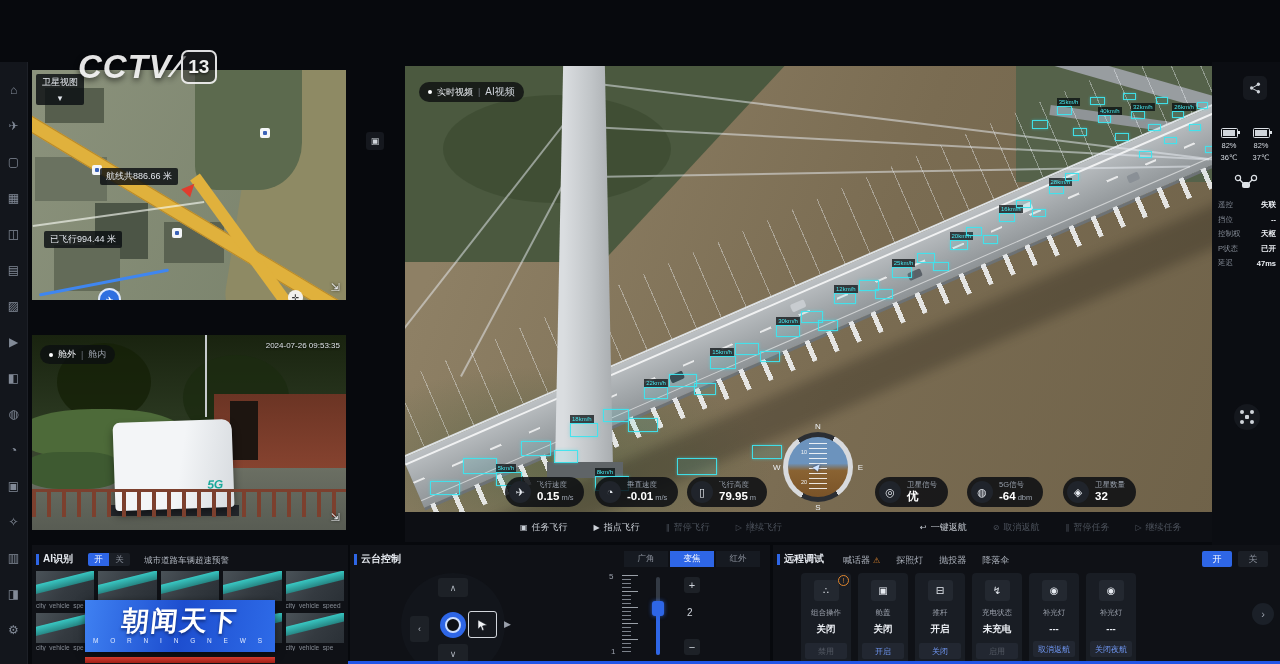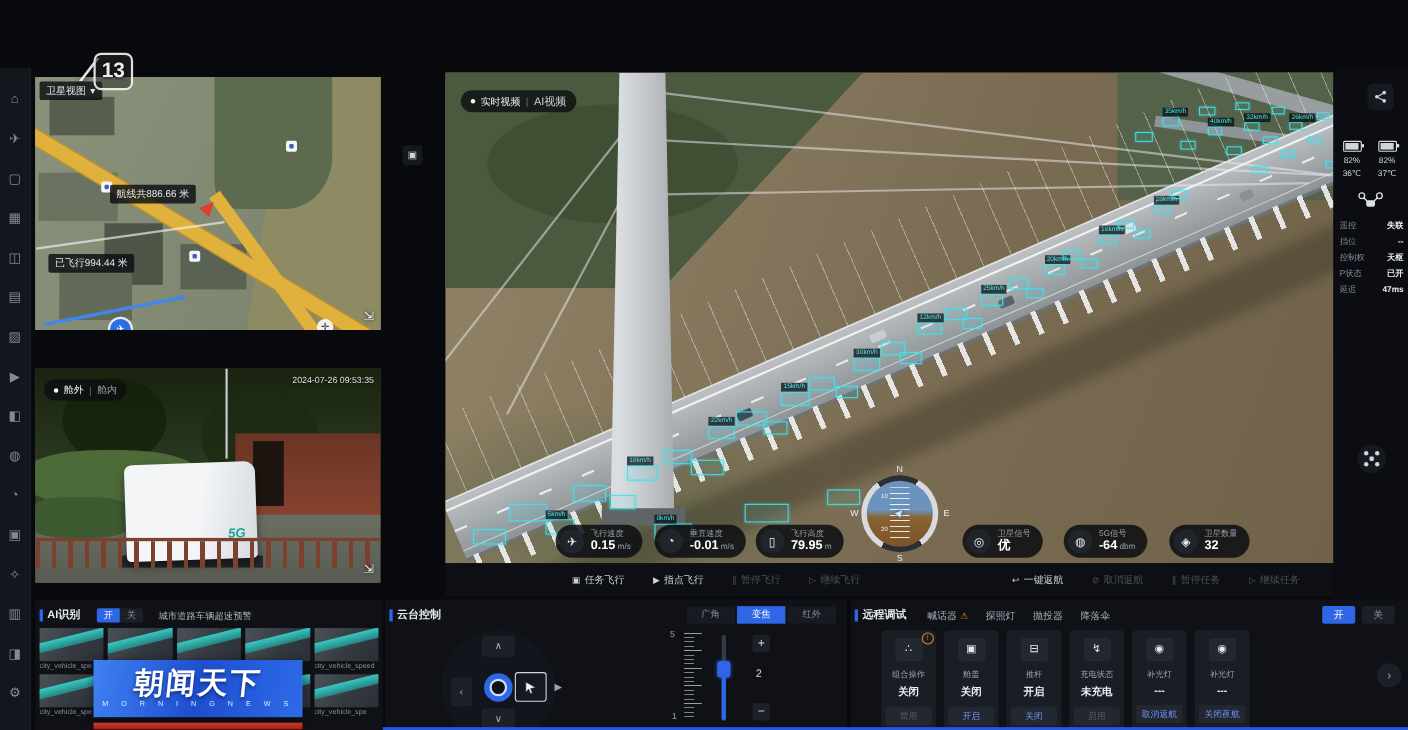--- a/index.html
+++ b/index.html
@@ -18,21 +18,21 @@
   .bell::before{content:"";position:absolute;left:-3px;right:-3px;bottom:-2px;height:1.5px;background:#cfd4da;}
   .bell::after{content:"";position:absolute;left:50%;bottom:-5px;width:3px;height:3px;border-radius:50%;background:#cfd4da;transform:translateX(-50%);}
   .avatar{position:absolute;left:1233px;top:39px;width:19px;height:19px;border-radius:50%;background:radial-gradient(circle at 45% 35%,#8fb3e4,#3d5d9d);
       display:flex;align-items:center;justify-content:center;font-size:11px;color:#e9f0fb;}
   .username{position:absolute;left:1258px;top:45px;font-size:8px;color:#9aa0aa;}
   
   .sidebar{position:absolute;left:0;top:62px;width:28px;bottom:0;background:#13161c;border-right:1px solid #1d2027;
       display:flex;flex-direction:column;align-items:center;padding-top:22px;gap:24px;box-sizing:border-box;}
   .side-ic{font-size:12px;line-height:12px;color:#828a97;cursor:pointer;}
   
-  .dark-pill{background:rgba(10,13,17,.82);border-radius:2px;color:#e2e6ec;font-size:9px;padding:2px 6px;white-space:nowrap;}
+  .dark-pill{background:rgba(10,13,17,.82);border-radius:2px;color:#e2e6ec;font-size:9px;padding:2px 6px;white-space:nowrap;flex-direction:column;}
   
   .map-panel{position:absolute;left:32px;top:70px;width:314px;height:230px;overflow:hidden;background:#87937b;}
   .m-base{position:absolute;inset:0;background:linear-gradient(115deg,#8b927c,#78816a);}
   .m-river{position:absolute;right:-30px;top:-10px;width:135px;height:120%;background:#8e8a64;transform:rotate(9deg);border-radius:36px;}
   .m-green{position:absolute;left:52%;top:0;width:34%;height:52%;background:#5c6a4e;border-radius:0 0 40% 20%;}
   .m-blk1{position:absolute;left:4%;top:8%;width:19%;height:15%;background:#565e4d;}
   .m-blk2{position:absolute;left:1%;top:38%;width:23%;height:19%;background:#6a7260;}
   .m-blk3{position:absolute;left:20%;top:58%;width:17%;height:24%;background:#4c5546;}
   .m-blk4{position:absolute;left:42%;top:66%;width:19%;height:18%;background:#5a6251;}
   .m-blk5{position:absolute;left:7%;top:76%;width:21%;height:20%;background:#636b58;}
@@ -139,21 +139,21 @@
   .rstrip{position:absolute;left:1212px;top:62px;width:68px;bottom:0;background:#0b0d12;}
   .share-btn{position:absolute;left:31px;top:14px;width:24px;height:24px;border-radius:5px;background:#16191f;display:flex;align-items:center;justify-content:center;cursor:pointer;}
   .batt-col{position:absolute;width:30px;display:flex;flex-direction:column;align-items:center;gap:3px;}
   .batt{width:15px;height:8px;border:1px solid #dde1e6;border-radius:1.5px;position:relative;}
   .batt::after{content:"";position:absolute;right:-3px;top:2px;width:2px;height:3px;background:#dde1e6;}
   .batt i{position:absolute;left:1px;top:1px;bottom:1px;width:80%;background:#cfd4da;}
   .batt-pct{font-size:7.5px;color:#d4d9e0;}
   .batt-tmp{font-size:7.5px;color:#d4d9e0;}
   .drone-ic{position:absolute;left:22px;top:112px;}
   .stat-rows{position:absolute;left:6px;top:138px;width:58px;display:flex;flex-direction:column;gap:4.5px;}
-  .stat-row{display:flex;justify-content:space-between;}
+  .stat-row{display:flex;justify-content:space-between;align-items:center;}
   .stat-lab{font-size:7.5px;color:#868d98;}
   .stat-val{font-size:7.5px;color:#eef1f6;font-weight:bold;}
   .drone-btn{position:absolute;left:22px;top:342px;width:26px;height:26px;border-radius:50%;background:#15181e;display:flex;align-items:center;justify-content:center;cursor:pointer;}
   .collapse-btn{position:absolute;left:366px;top:132px;width:18px;height:18px;border-radius:3px;background:#15181e;color:#cfd4da;font-size:9px;
       display:flex;align-items:center;justify-content:center;cursor:pointer;}
   
   .bpanel{position:absolute;top:545px;height:119px;background:#0f1116;overflow:hidden;}
   .accent{position:absolute;left:4px;top:9px;width:3px;height:11px;background:#2e66e6;}
   .ptitle{position:absolute;left:11px;top:7px;font-size:10px;font-weight:bold;color:#e5e9ef;}
   
@@ -265,20 +265,21 @@
         <span>▾</span>
       </span>
     </div>
     <div class="map-label1 dark-pill">航线共886.66 米</div>
     <div class="map-label2 dark-pill">已飞行994.44 米</div>
     <div class="expand-ic">⇲</div>
   </div>
 
   <div class="cctv">
     <div class="cctv-row">
+      <span class="cctv-word">CCTV</span>
       <span class="cctv-slash">∕</span>
       <span class="cctv-ch">13</span>
     </div>
   </div>
 
   <div class="cam-panel">
     <div class="c-trees"></div>
     <div class="c-blob1"></div>
       <div class="c-blob2"></div>
     <div class="c-bush"></div>

